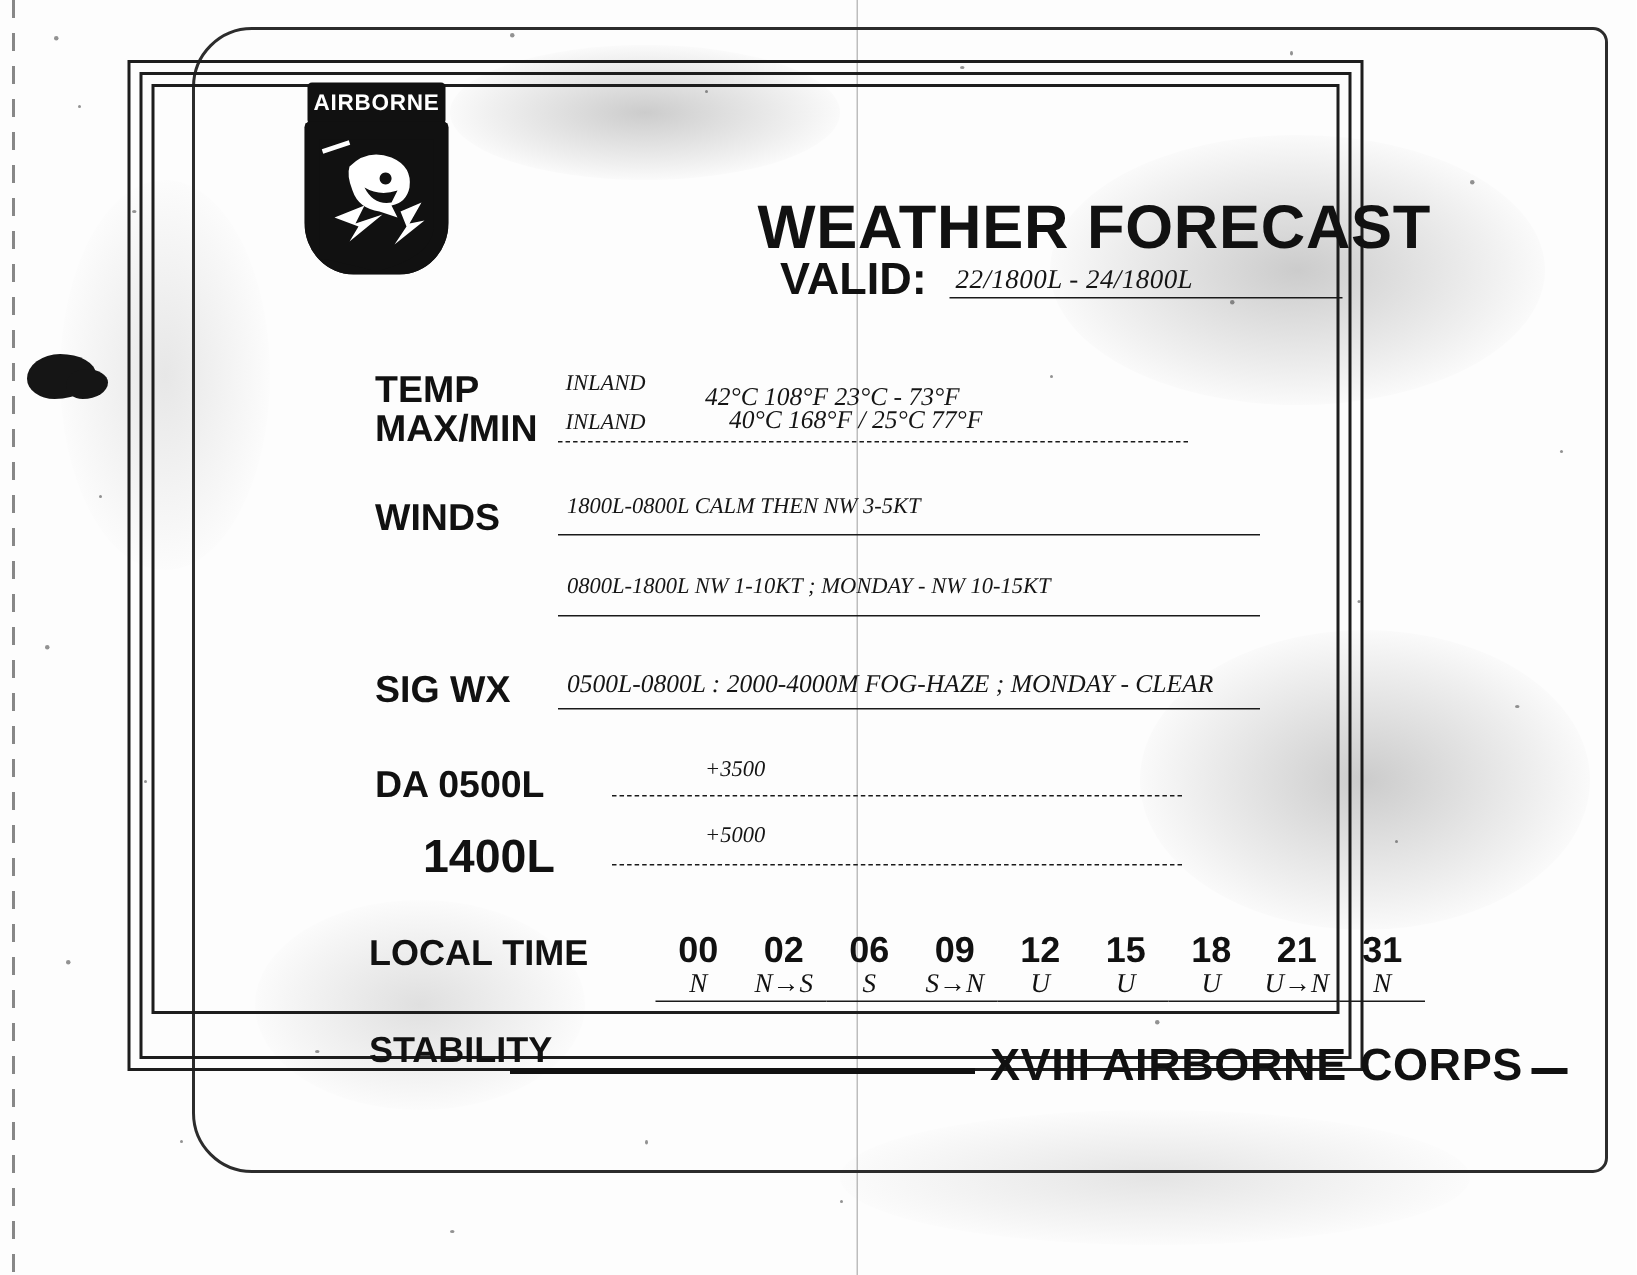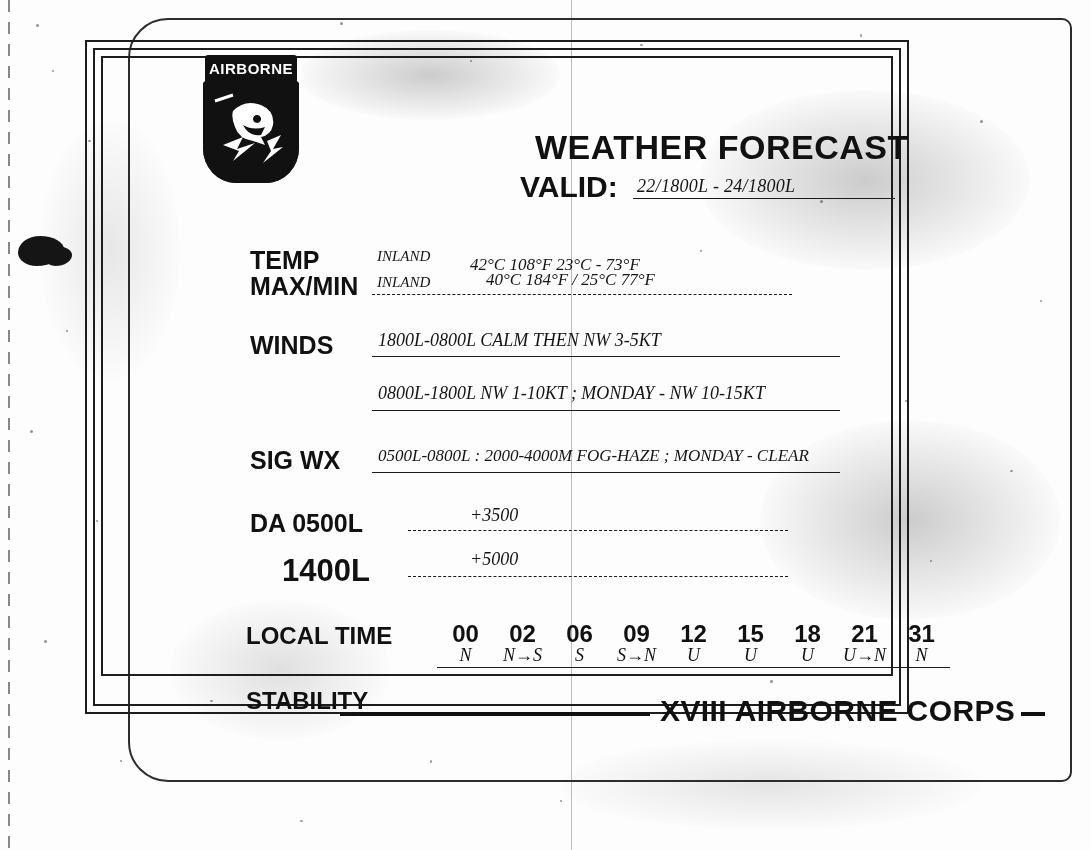--- a/index.html
+++ b/index.html
@@ -133,23 +133,23 @@
 
   
   .printed {
     position: absolute;
     color: #111;
     font-family: "Liberation Sans", sans-serif;
     font-weight: bold;
     white-space: nowrap;
   }
   #title {
-    left: 535px;
+    left: 505px;
     top: 128px;
-    font-size: 34px;
+    font-size: 41px;
     letter-spacing: .5px;
   }
   #valid-label {
     left: 520px;
     top: 170px;
     font-size: 30px;
   }
   .hand {
     position: absolute;
     color: #151515;
@@ -170,21 +170,21 @@
   #lbl-winds     { left: 250px; top: 331px; }
   #lbl-sigwx     { left: 250px; top: 446px; }
   #lbl-da        { left: 250px; top: 509px; }
   #lbl-1400      { left: 282px; top: 553px; font-size: 31px; }
   #lbl-localtime { left: 246px; top: 622px; font-size: 24px; }
   #lbl-stability { left: 246px; top: 646px; font-size: 24px; margin-top: 41px; }
 
   
   .hsm { font-size: 15px; }
   .hmd { font-size: 17px; }
-  .hlg { font-size: 18px; }
+  .hlg { font-size: 15px; }
 
   
   .rule {
     position: absolute;
     height: 0;
     border-bottom: 1.6px solid #1a1a1a;
   }
   .rule.dashed { border-bottom: 1.6px dashed #1a1a1a; }
 
   
@@ -308,21 +308,21 @@
 <div class="printed" id="valid-label">VALID:</div>
 <div class="hand" id="valid-value">22/1800L - 24/1800L</div>
 <div class="rule" style="left:633px;top:198px;width:262px;"></div>
 
 <div class="printed rowlabel" id="lbl-temp">TEMP</div>
 <div class="printed rowlabel" id="lbl-maxmin">MAX/MIN</div>
 
 <div class="hand hsm" style="left:377px;top:248px;">INLAND</div>
 <div class="hand hmd" style="left:470px;top:255px;">42°C  108°F   23°C - 73°F</div>
 <div class="hand hsm" style="left:377px;top:274px;">INLAND</div>
-<div class="hand hmd" style="left:486px;top:270px;">40°C  184°F /   25°C  77°F</div>
+<div class="hand hmd" style="left:486px;top:270px;">40°C  168°F /   25°C  77°F</div>
 <div class="rule dashed" style="left:372px;top:294px;width:420px;"></div>
 
 <div class="printed rowlabel" id="lbl-winds">WINDS</div>
 <div class="hand hlg" style="left:378px;top:330px;">1800L-0800L    CALM  THEN  NW  3-5KT</div>
 <div class="rule" style="left:372px;top:356px;width:468px;"></div>
 <div class="hand hlg" style="left:378px;top:383px;">0800L-1800L   NW  1-10KT  ;   MONDAY - NW  10-15KT</div>
 <div class="rule" style="left:372px;top:410px;width:468px;"></div>
 
 <div class="printed rowlabel" id="lbl-sigwx">SIG WX</div>
 <div class="hand hmd" style="left:378px;top:446px;">0500L-0800L :   2000-4000M  FOG-HAZE ;  MONDAY - CLEAR</div>

